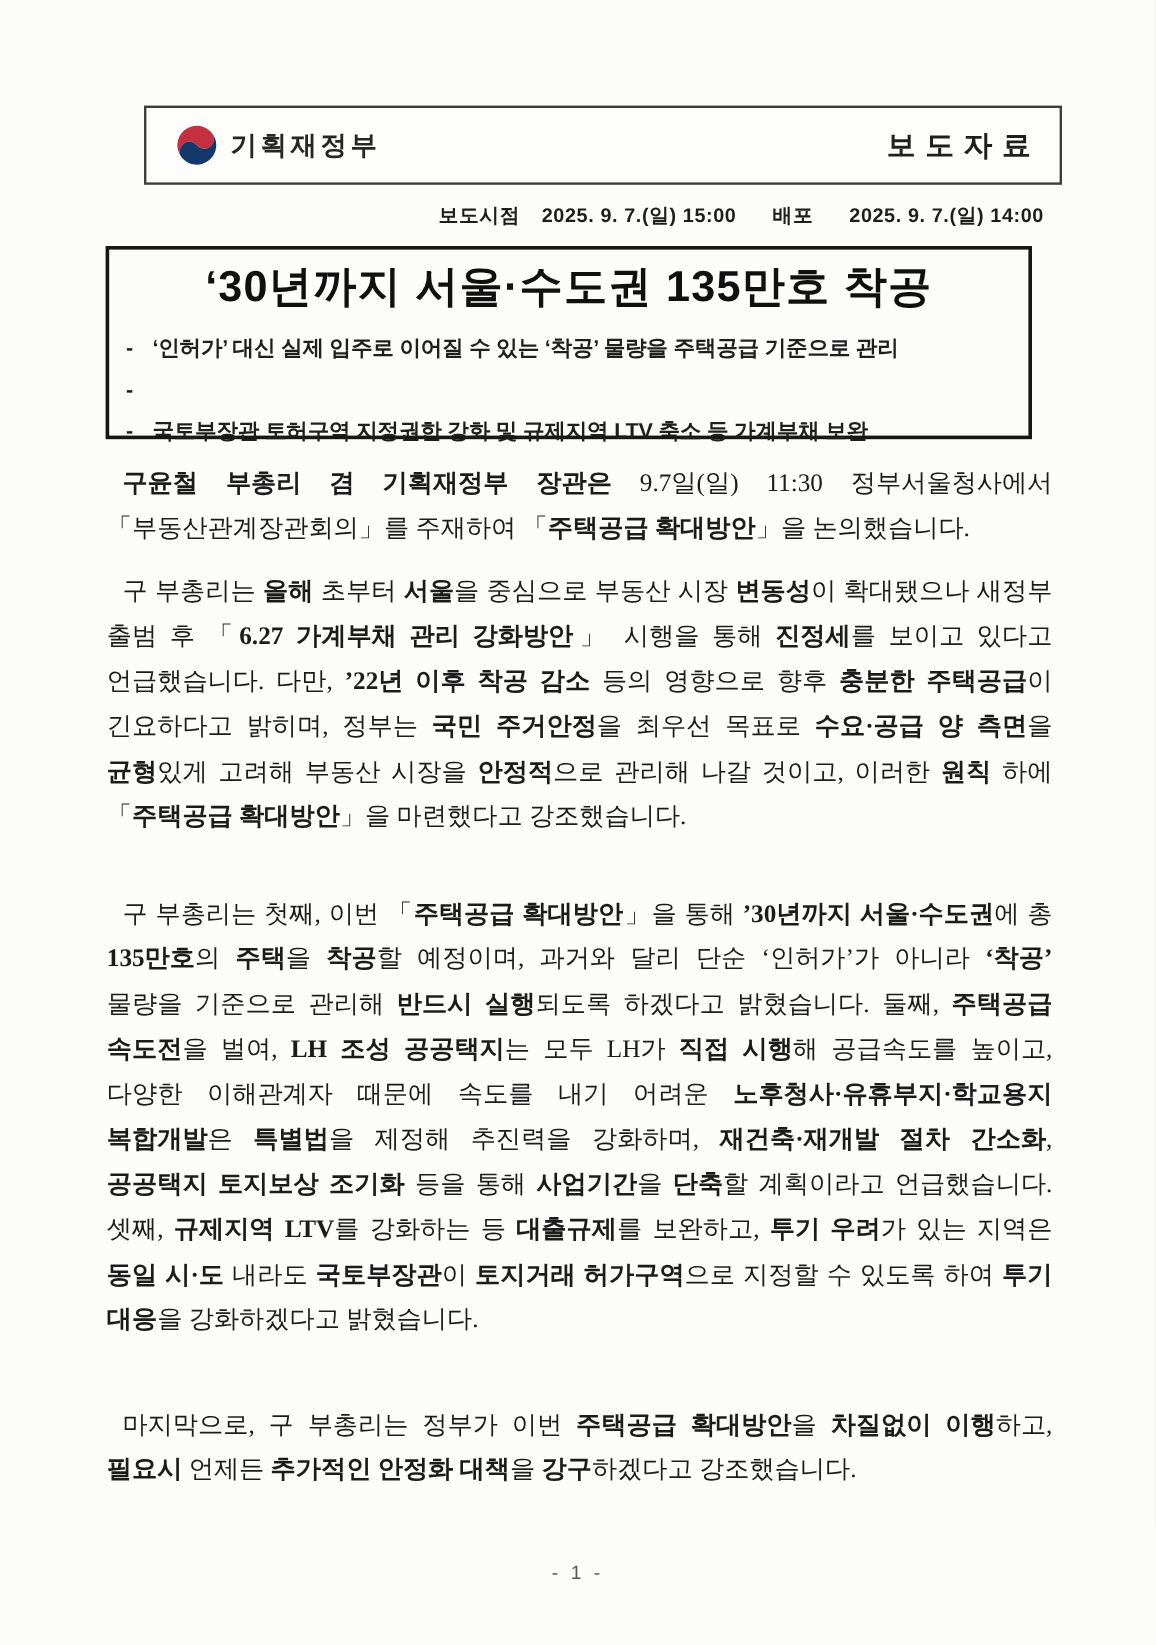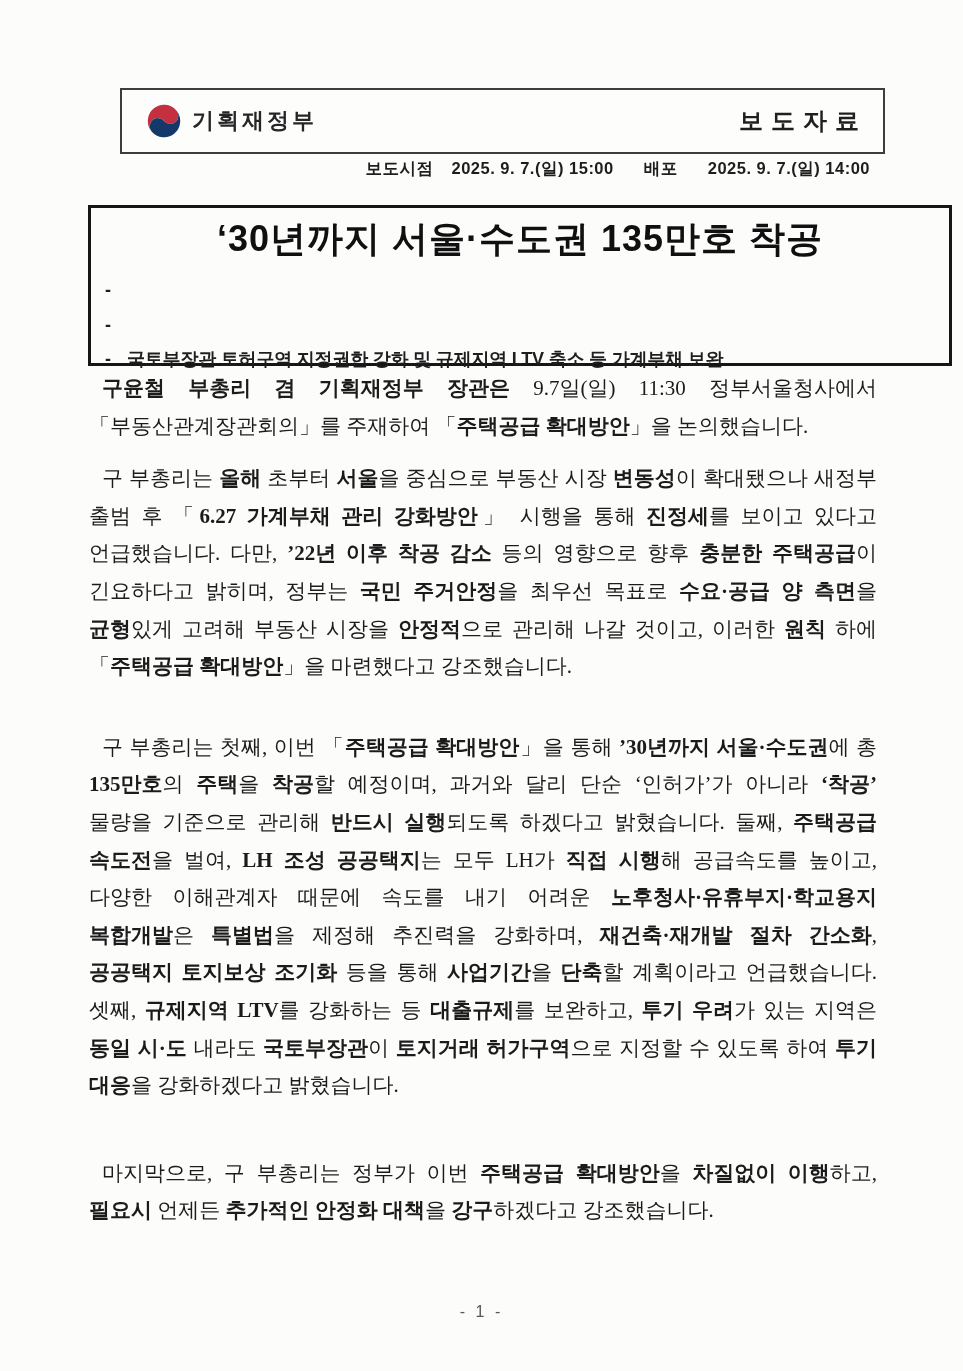--- a/index.html
+++ b/index.html
@@ -40,35 +40,35 @@
   }
   .apec { display: flex; align-items: center; gap: 9px; }
   .apec-mark svg { display: block; }
   .apec-text { display: flex; flex-direction: column; line-height: 1.15; }
   .apec-title { font-size: 16px; font-weight: 800; letter-spacing: 2.5px; color: #383838; }
   .apec-subtitle { font-size: 10px; font-weight: 700; letter-spacing: 5px; color: #4c4c4c; margin-top: 2px; }
 
   
   .release-line {
     position: absolute;
-    top: 158px; right: 93px;
+    top: 169px; right: 93px;
     display: flex; align-items: baseline;
     font-family: "Liberation Sans", "DejaVu Sans", sans-serif;
     font-size: 16.5px; font-weight: 700; color: #1d1d1d;
     letter-spacing: 0.5px;
   }
   .release-line .val1 { margin-left: 18px; }
   .release-line .lbl2 { margin-left: 30px; }
   .release-line .val2 { margin-left: 30px; text-align: right; }
 
   
   .headline-box {
     position: absolute;
     left: 88px; top: 205px;
-    width: 864px; height: 161px;
+    width: 772px; height: 161px;
     border: 3px solid #161616;
     background: #fcfcfb;
     padding: 5px 12px 0 12px;
   }
   .headline-title {
     text-align: center;
     font-family: "Liberation Sans", "DejaVu Sans", sans-serif;
     font-size: 36px; font-weight: 800; letter-spacing: 1px;
     color: #101010;
     margin: 2px 0 9px 0;
@@ -79,21 +79,21 @@
     font-family: "Liberation Sans", "DejaVu Sans", sans-serif;
     font-size: 18px; font-weight: 600; color: #1e1e1e;
     line-height: 34.5px; letter-spacing: -0.2px;
     white-space: nowrap;
   }
   .bullet-marker { width: 24px; flex: none; padding-left: 2px; }
 
   
   .body-text {
     position: absolute;
-    left: 89px; top: 370px;
+    left: 89px; top: 384px;
     width: 788px;
     font-size: 21px; line-height: 37.6px;
     text-align: justify;
     word-break: keep-all;
     color: #1b1b1b;
   }
   .blk { margin: 0 0 42px 0; text-indent: 13px; }
   .blk .b { font-weight: 700; }
   .blk-intro { margin-bottom: 15px; }
   .blk-footnote {
@@ -143,20 +143,21 @@
     <span class="val1">2025. 9. 7.(일) 15:00</span>
     <span class="lbl2">배포</span>
     <span class="val2">2025. 9. 7.(일) 14:00</span>
   </div>
 
   <div class="headline-box">
     <div class="headline-title">‘30년까지 서울·수도권 135만호 착공</div>
     <div class="bullets" id="bullets">
         <div class="bullet-row">
           <span class="bullet-marker">-</span>
+          <span>‘인허가’ 대신 실제 입주로 이어질 수 있는 ‘착공’ 물량을 주택공급 기준으로 관리</span>
         </div>
         <div class="bullet-row">
           <span class="bullet-marker">-</span>
         </div>
         <div class="bullet-row">
           <span class="bullet-marker">-</span>
           <span>국토부장관 토허구역 지정권한 강화 및 규제지역 LTV 축소 등 가계부채 보완</span>
         </div>
       </div>
   </div>

